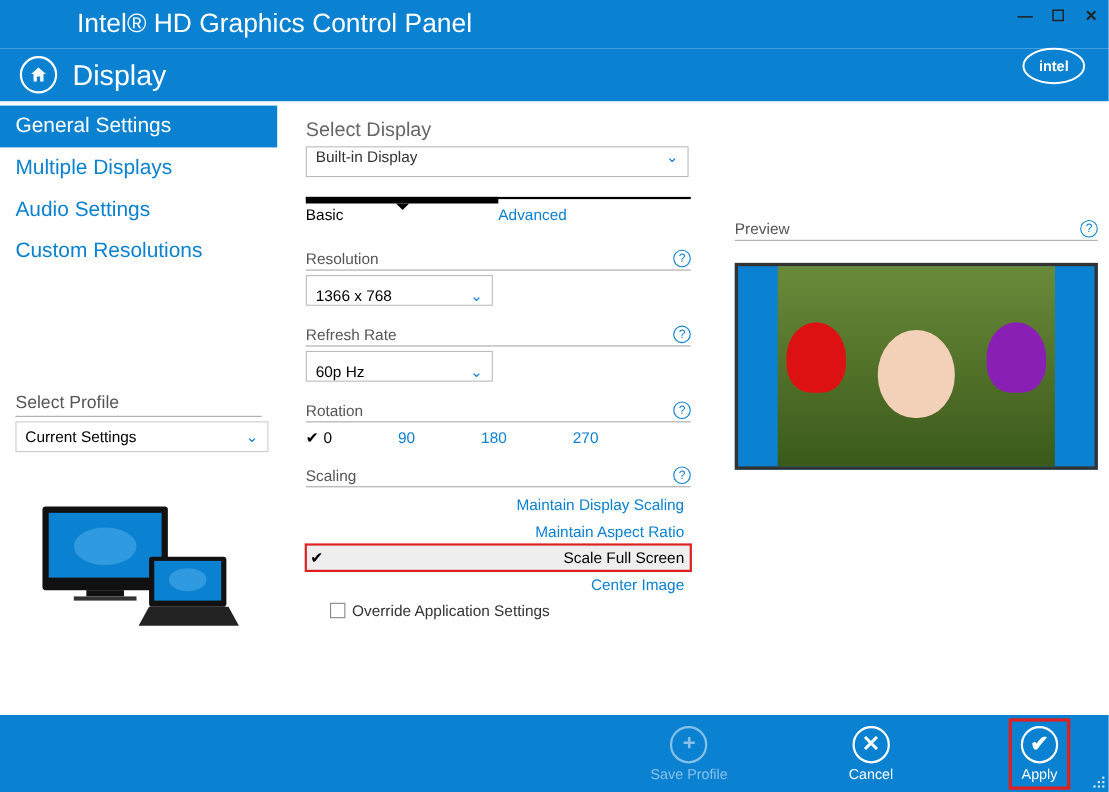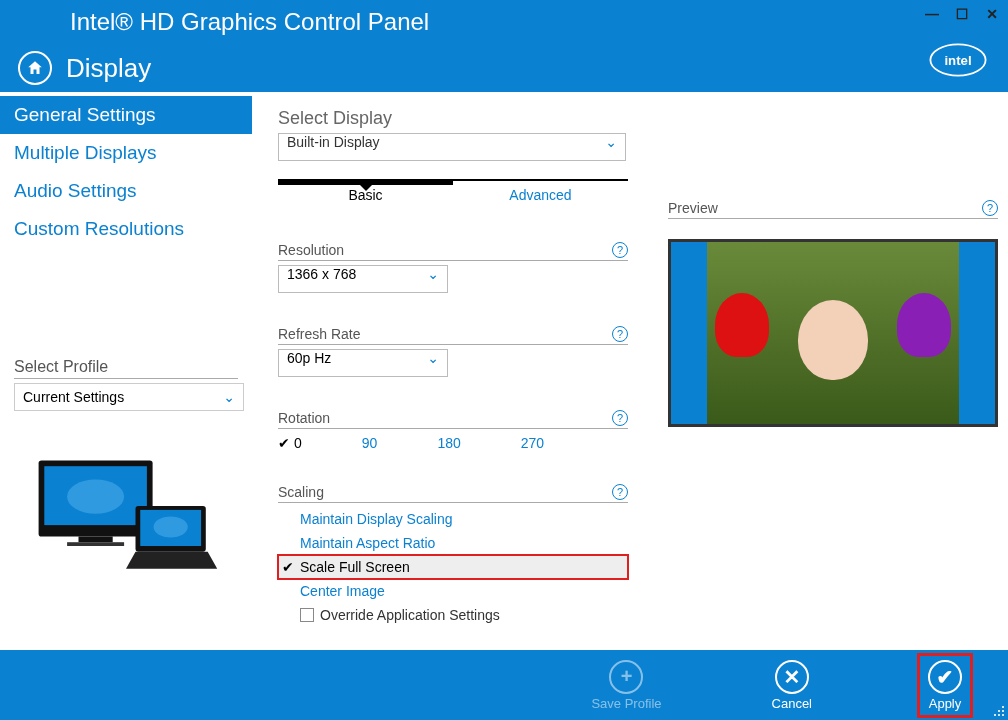--- a/index.html
+++ b/index.html
@@ -33,36 +33,36 @@
 
   
   .content { flex: 1; padding: 16px 26px 0 26px; display:flex; gap:40px; }
   .col-left { width: 350px; }
   .col-right { flex:1; }
 
   .sel-disp-label { font-size: 18px; color:#666; margin-bottom:4px; }
   .disp-select { width: 348px; height:28px; border:1px solid #bbb; display:flex; align-items:flex-start; justify-content:space-between; padding:0 8px; font-size:14px; color:#333; }
 
   .tabs { display:flex; margin-top:18px; border-top:2px solid #000; }
-  .tab { flex:1; text-align:center; padding:6px 0; font-size:14px; color:#0b81d1; position:relative; }
+  .tab { flex:1; text-align:left; padding:6px 0; font-size:14px; color:#0b81d1; position:relative; }
   .tab.active { color:#000; }
   .tab.active::before { content:""; position:absolute; top:-2px; left:0; right:0; height:6px; background:#000; }
   .tab.active::after { content:""; position:absolute; top:4px; left:50%; margin-left:-6px; width:0; height:0; border-left:6px solid transparent; border-right:6px solid transparent; border-top:6px solid #000; }
 
-  .field { margin-top:33px; }
+  .field { margin-top:18px; }
   .field-head { display:flex; justify-content:space-between; border-bottom:1px solid #aaa; padding-bottom:2px; font-size:14px; color:#555; }
   .help { width:16px; height:16px; border:1.5px solid #0b81d1; border-radius:50%; color:#0b81d1; font-size:11px; display:flex; align-items:center; justify-content:center; }
-  .field-select { width:170px; height:28px; border:1px solid #bbb; display:flex; align-items:flex-start; justify-content:space-between; padding:0 8px; font-size:14px; margin-top:4px; }
+  .field-select { width:170px; height:28px; border:1px solid #bbb; display:flex; align-items:flex-end; justify-content:space-between; padding:0 8px; font-size:14px; margin-top:4px; }
 
   .rot-opts { display:flex; gap:60px; margin-top:6px; font-size:14px; }
   .rot-opt { color:#0b81d1; cursor:pointer; }
   .rot-opt.sel { color:#000; position:relative; padding-left:16px; }
   .rot-opt.sel::before { content:"✔"; position:absolute; left:0; }
 
-  .scale-list { margin-top:4px; font-size:14px; }
+  .scale-list { margin-top:4px; font-size:14px;text-align:right; }
   .scale-item { padding:4px 6px 4px 22px; color:#0b81d1; cursor:pointer; position:relative; }
   .scale-item.sel { color:#000; background:#eee; outline:2px solid #e02020; outline-offset:-1px; }
   .scale-item.sel::before { content:"✔"; position:absolute; left:4px; }
   .override { display:flex; align-items:center; gap:6px; padding:4px 6px 4px 22px; font-size:14px; color:#333; }
   .override .cb { width:14px; height:14px; border:1px solid #888; }
 
   .preview-head { display:flex; justify-content:space-between; border-bottom:1px solid #aaa; padding-bottom:2px; font-size:14px; color:#555; margin-top:92px; }
   .preview-box { margin-top:20px; width:330px; height:188px; border:3px solid #333; background:#0b81d1; display:flex; align-items:center; justify-content:center; }
   .preview-inner { width:252px; height:100%; background:linear-gradient(#6a8a3a,#3a5a1a); position:relative; overflow:hidden; }
   .face { position:absolute; left:50%; top:32%; width:70px; height:80px; background:#f3d0b8; border-radius:50% 50% 48% 48%; transform:translateX(-50%); }

